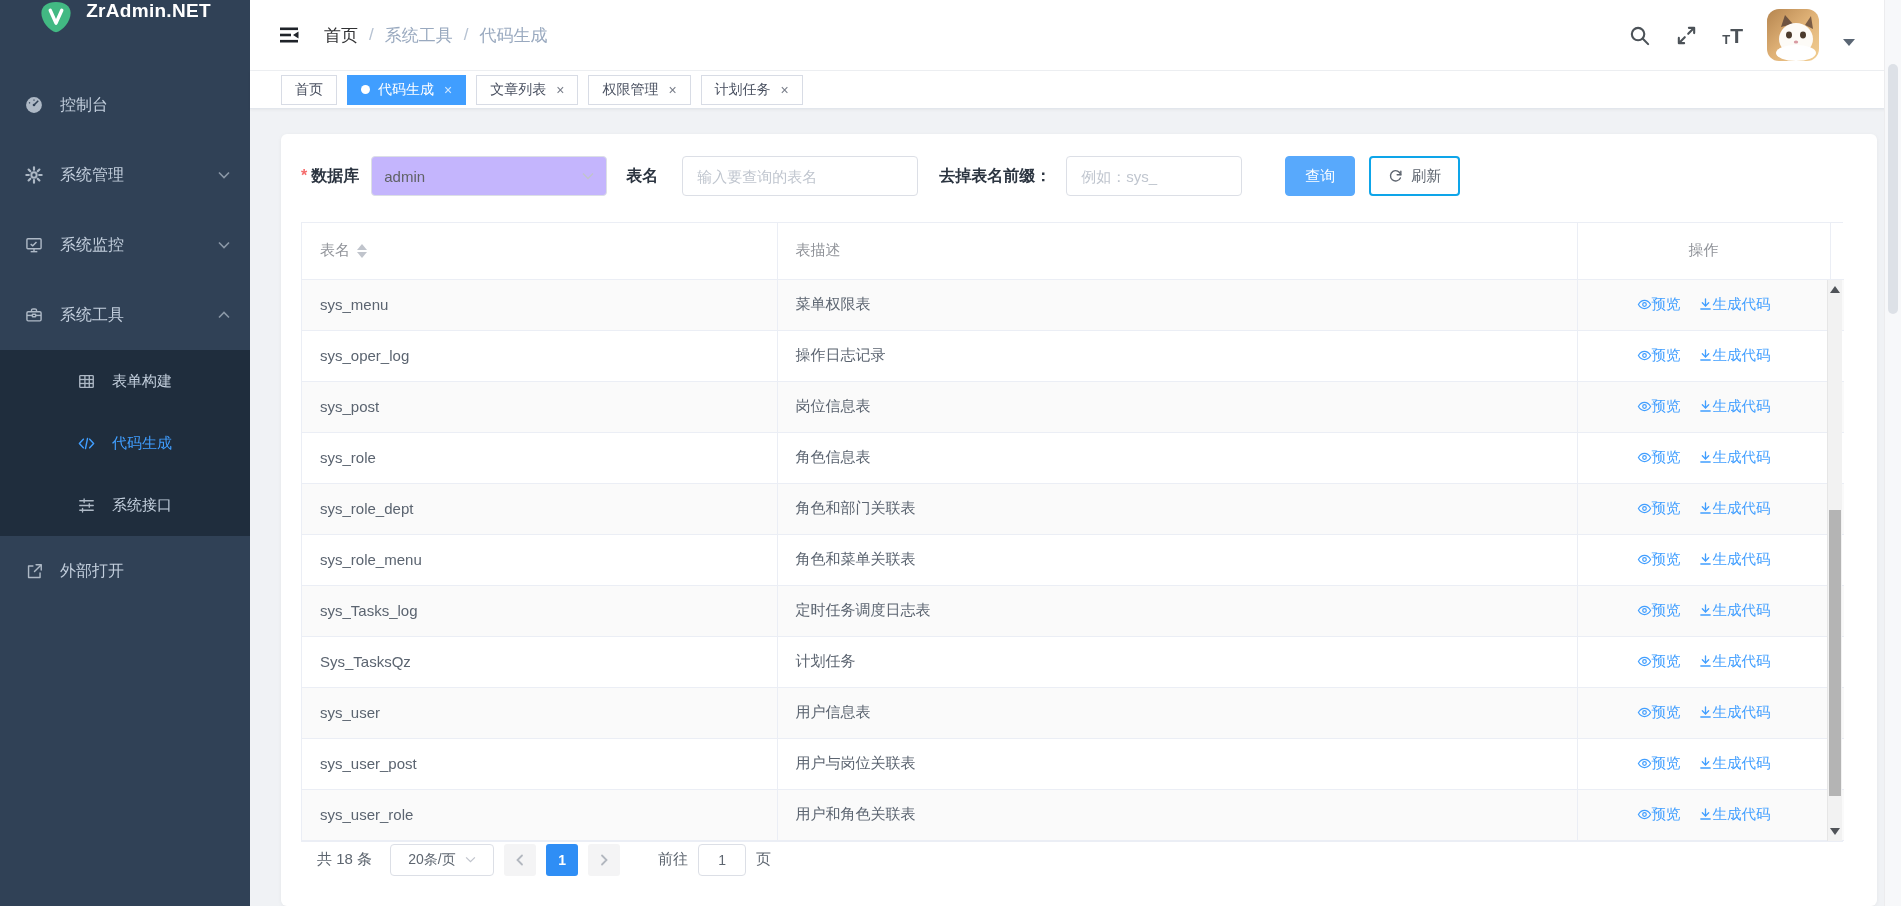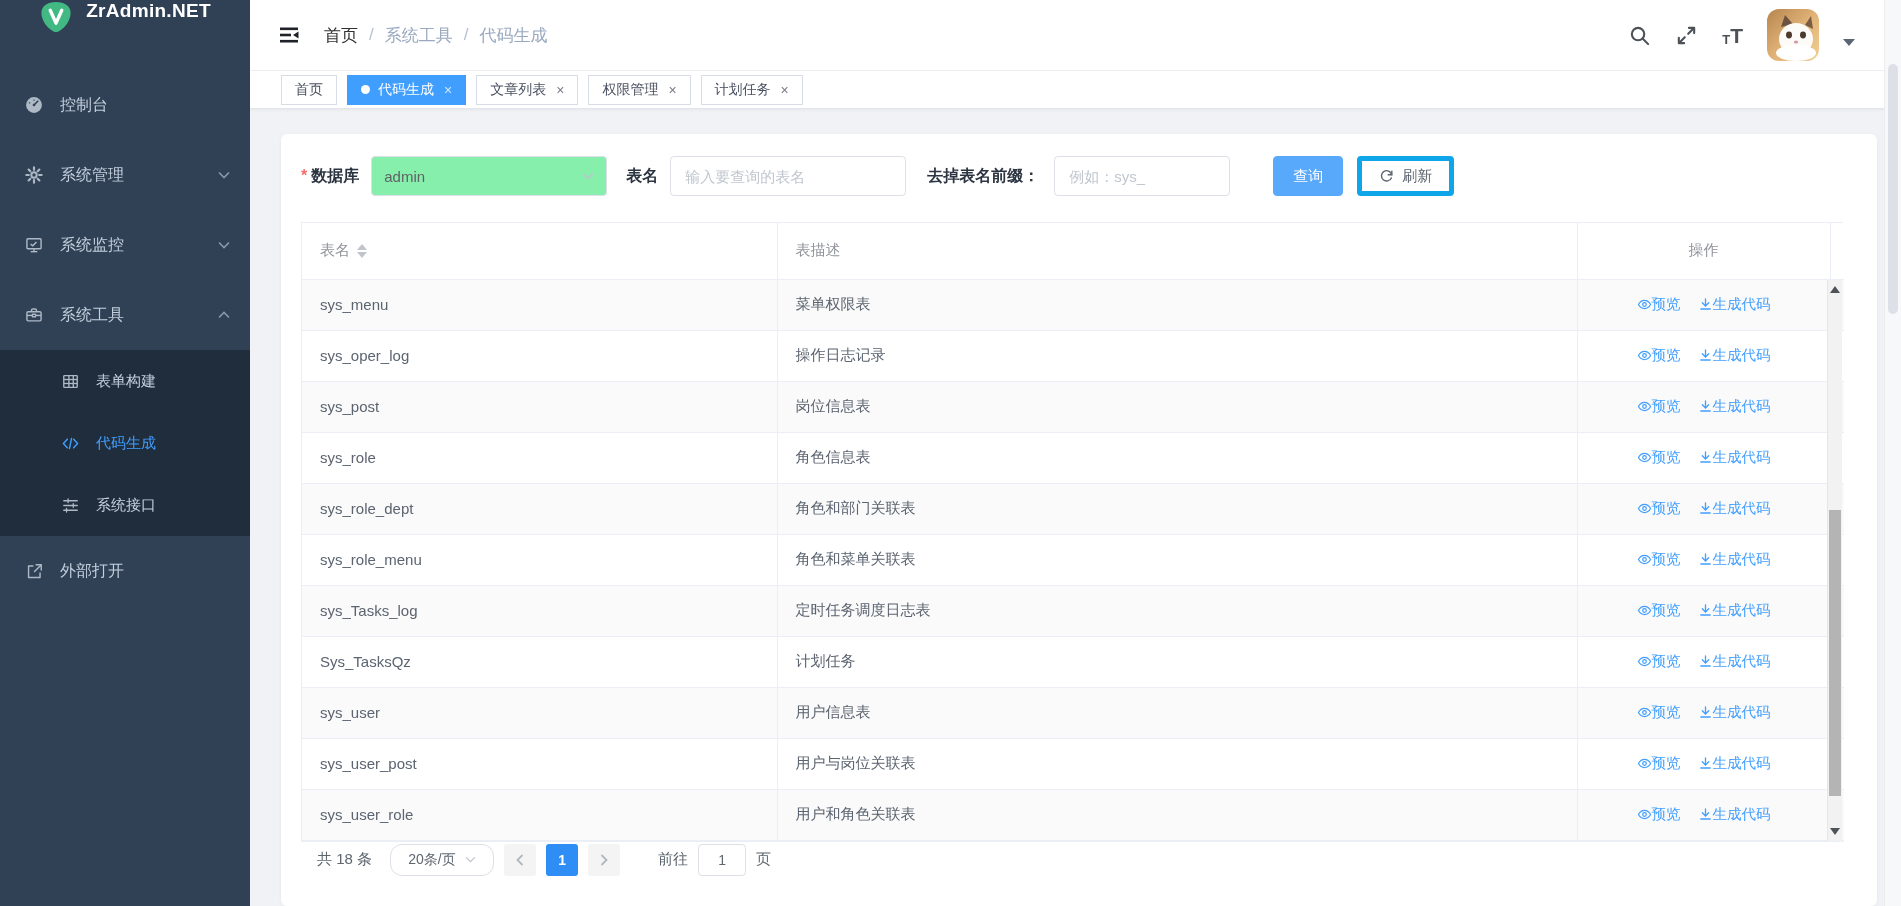--- a/index.html
+++ b/index.html
@@ -11,21 +11,21 @@
   .logo{height:70px;display:flex;align-items:flex-start;justify-content:center;gap:13px;cursor:pointer;}
   .logo-title{color:#ffffff;font-weight:bold;font-size:19px;letter-spacing:.3px;}
   .menu{flex:1;overflow:hidden;}
   .menu-item{height:70px;display:flex;align-items:center;padding:0 20px 0 24px;color:#c3cfdd;font-size:16px;cursor:pointer;}
   .menu-item .mi-icon{width:20px;height:20px;margin-right:16px;display:flex;align-items:center;justify-content:center;color:#aeb9c6;}
   .menu-item .mi-label{flex:0 0 auto;}
   .menu-item .chev{margin-left:auto;color:#8a97a6;display:flex;}
   .chev svg{transition:none;}
   .chev.up svg{transform:rotate(180deg);}
   .submenu{background:#1f2d3d;}
-  .submenu .menu-item{height:62px;padding-left:60px;font-size:15px;}
+  .submenu .menu-item{height:62px;padding-left:76px;font-size:15px;}
   .submenu .menu-item.active{color:#409eff;}
   .submenu .menu-item.active .mi-icon{color:#409eff;}
 
   
   .main{flex:1;min-width:0;display:flex;flex-direction:column;}
 
   .navbar{height:70px;background:#fff;display:flex;align-items:center;padding:0 46px 0 22px;border-bottom:1px solid #eef0f3;}
   .fold-btn{display:flex;align-items:center;justify-content:center;width:34px;height:34px;cursor:pointer;color:#1f2329;margin-right:18px;}
   .breadcrumb{display:flex;align-items:center;gap:11px;font-size:17px;}
   .bc-home{color:#303133;cursor:pointer;}
@@ -46,27 +46,27 @@
   .tab.active .dot{display:block;}
   .tab .tab-close{font-size:14px;opacity:.75;cursor:pointer;margin-left:2px;}
 
   
   .content{flex:1;background:#f0f2f5;padding:25px 24px 0 31px;overflow:hidden;}
   .card{background:#fff;border-radius:6px;box-shadow:0 1px 4px rgba(0,0,0,.05);height:100%;box-sizing:border-box;padding:22px 20px 0 20px;}
 
   .query{display:flex;align-items:center;font-size:16px;color:#2b3440;}
   .q-label{font-weight:bold;color:#2b3440;white-space:nowrap;}
   .req{color:#f56c6c;margin-right:4px;font-weight:bold;}
-  .q-select{width:236px;height:40px;box-sizing:border-box;border:1px solid #dcdfe6;border-radius:4px;display:flex;align-items:center;padding:0 12px;margin-left:12px;color:#606266;font-size:15px;cursor:pointer;background:#86efac;}
+  .q-select{width:236px;height:40px;box-sizing:border-box;border:1px solid #dcdfe6;border-radius:4px;display:flex;align-items:center;padding:0 12px;margin-left:12px;color:#606266;font-size:15px;cursor:pointer;background:#c4b5fd;}
   .q-select .sel-chev{margin-left:auto;color:#c0c4cc;display:flex;}
   .q-input{width:236px;height:40px;box-sizing:border-box;border:1px solid #dcdfe6;border-radius:4px;padding:0 14px;font-size:15px;color:#606266;outline:none;font-family:inherit;}
   .q-input::placeholder{color:#c0c6cf;}
   .btn{height:40px;border-radius:4px;font-size:15px;cursor:pointer;font-family:inherit;display:flex;align-items:center;justify-content:center;}
   .btn-primary{width:70px;background:#58a9fc;color:#fff;border:1px solid #58a9fc;}
-  .btn-plain{background:#fff;border:5px solid #0ea5e9;color:#5d646e;padding:0 17px;gap:8px;}
+  .btn-plain{background:#fff;border:2px solid #0ea5e9;color:#5d646e;padding:0 17px;gap:8px;}
 
   .table-wrap{margin-top:26px;border:1px solid #ebeef5;position:relative;margin-right:14px;}
   table{width:100%;border-collapse:collapse;table-layout:fixed;}
   th{height:56px;font-weight:normal;color:#909399;font-size:15px;text-align:left;padding:0 18px;background:#fff;border-bottom:1px solid #ebeef5;border-right:1px solid #ebeef5;box-sizing:border-box;}
   th.c-actions{text-align:center;}
   th.gutter,td.gutter{padding:0;border-right:none;}
   td{height:51px;color:#5b6470;font-size:15px;padding:0 18px;border-bottom:1px solid #ebeef5;border-right:1px solid #ebeef5;background:#fff;box-sizing:border-box;overflow:hidden;white-space:nowrap;}
   tr.striped td{background:#fafafa;}
   td.c-actions{text-align:center;}
   .sort-wrap{display:inline-flex;flex-direction:column;gap:2px;margin-left:7px;vertical-align:middle;cursor:pointer;}
@@ -75,21 +75,21 @@
   .link{color:#409eff;display:inline-flex;align-items:center;font-size:14.5px;cursor:pointer;}
   .link + .link{margin-left:17px;}
 
   .tb-scroll{position:absolute;top:57px;right:0;width:14px;bottom:0;background:#f2f2f2;border-left:1px solid #e6e6e6;}
   .tb-arrow-up{position:absolute;top:6px;left:2px;width:0;height:0;border-left:5px solid transparent;border-right:5px solid transparent;border-bottom:7px solid #4f5358;cursor:pointer;}
   .tb-arrow-down{position:absolute;bottom:6px;left:2px;width:0;height:0;border-left:5px solid transparent;border-right:5px solid transparent;border-top:7px solid #4f5358;cursor:pointer;}
   .tb-thumb{position:absolute;left:1px;right:1px;top:41%;height:51%;background:#b4b4b4;cursor:pointer;}
 
   .pagi{display:flex;align-items:center;margin-top:2px;padding-left:16px;font-size:15px;color:#5e6670;gap:10px;}
   .p-total{margin-right:8px;}
-  .p-select{width:104px;height:32px;box-sizing:border-box;border:1px solid #dcdfe6;border-radius:12px;display:flex;align-items:center;justify-content:center;gap:9px;font-size:14px;color:#5e6670;cursor:pointer;background:#fff;}
+  .p-select{width:104px;height:32px;box-sizing:border-box;border:1px solid #dcdfe6;border-radius:4px;display:flex;align-items:center;justify-content:center;gap:9px;font-size:14px;color:#5e6670;cursor:pointer;background:#fff;}
   .p-select .sel-chev{color:#c0c4cc;display:flex;}
   .p-btn{width:32px;height:32px;border-radius:3px;background:#f4f4f5;display:flex;align-items:center;justify-content:center;color:#b2b7bf;cursor:pointer;}
   .p-btn.current{background:#2f8ef5;color:#fff;font-weight:bold;font-size:14px;cursor:default;}
   .p-goto-label{margin-left:28px;}
   .p-goto-input{width:48px;height:32px;box-sizing:border-box;border:1px solid #dcdfe6;border-radius:4px;text-align:center;font-size:14px;color:#5e6670;outline:none;font-family:inherit;}
 
   .win-scrollbar{position:absolute;top:0;right:0;width:16px;height:906px;background:#f7f8fa;border-left:1px solid #ececee;z-index:10;}
   .win-thumb{position:absolute;top:64px;left:3px;right:3px;height:250px;border-radius:7px;background:#dde1e7;cursor:pointer;}
 
   svg{display:block;}
@@ -322,21 +322,21 @@
           <span class="q-label"><span class="req">*</span><span>数据库</span></span>
           <div class="q-select">
             <span>admin</span>
             <span class="sel-chev">
                 <svg width="12" height="8" viewBox="0 0 12 8" fill="none" stroke="currentColor" stroke-width="1.4">
                   <polyline points="1,1.5 6,6.5 11,1.5"></polyline>
                 </svg>
               </span>
           </div>
           <span class="q-label" style="margin-left:19px;">表名</span>
-          <input class="q-input" style="margin-left: 12px;" placeholder="输入要查询的表名">
+          <input class="q-input" style="margin-left: 24px;" placeholder="输入要查询的表名">
           <span class="q-label" style="margin-left:21px;">去掉表名前缀：</span>
           <input class="q-input" style="margin-left: 15px; width: 176px;" placeholder="例如：sys_">
           <button class="btn btn-primary" style="margin-left:43px;">查询</button>
           <button class="btn btn-plain" style="margin-left:14px;">
             <span>
                 <svg width="15" height="15" viewBox="0 0 16 16" fill="none" stroke="currentColor" stroke-width="1.5" stroke-linecap="round">
                   <path d="M13.2 9.5A5.5 5.5 0 1 1 13.5 6"></path>
                   <polyline points="13.7,2.3 13.7,6.2 9.8,6.2" fill="none"></polyline>
                 </svg>
               </span>

